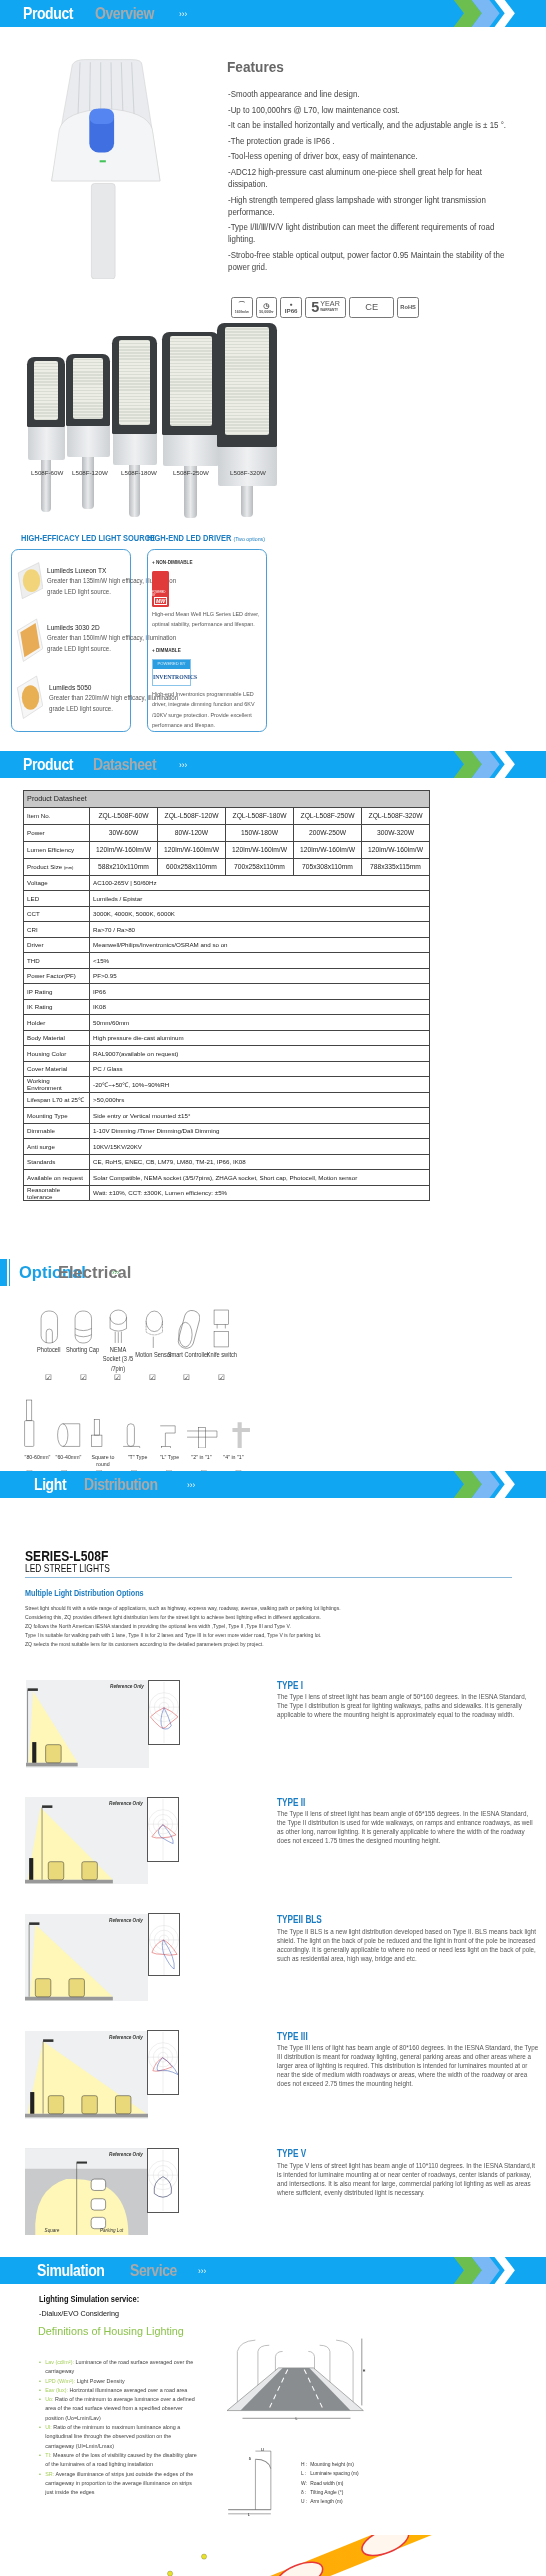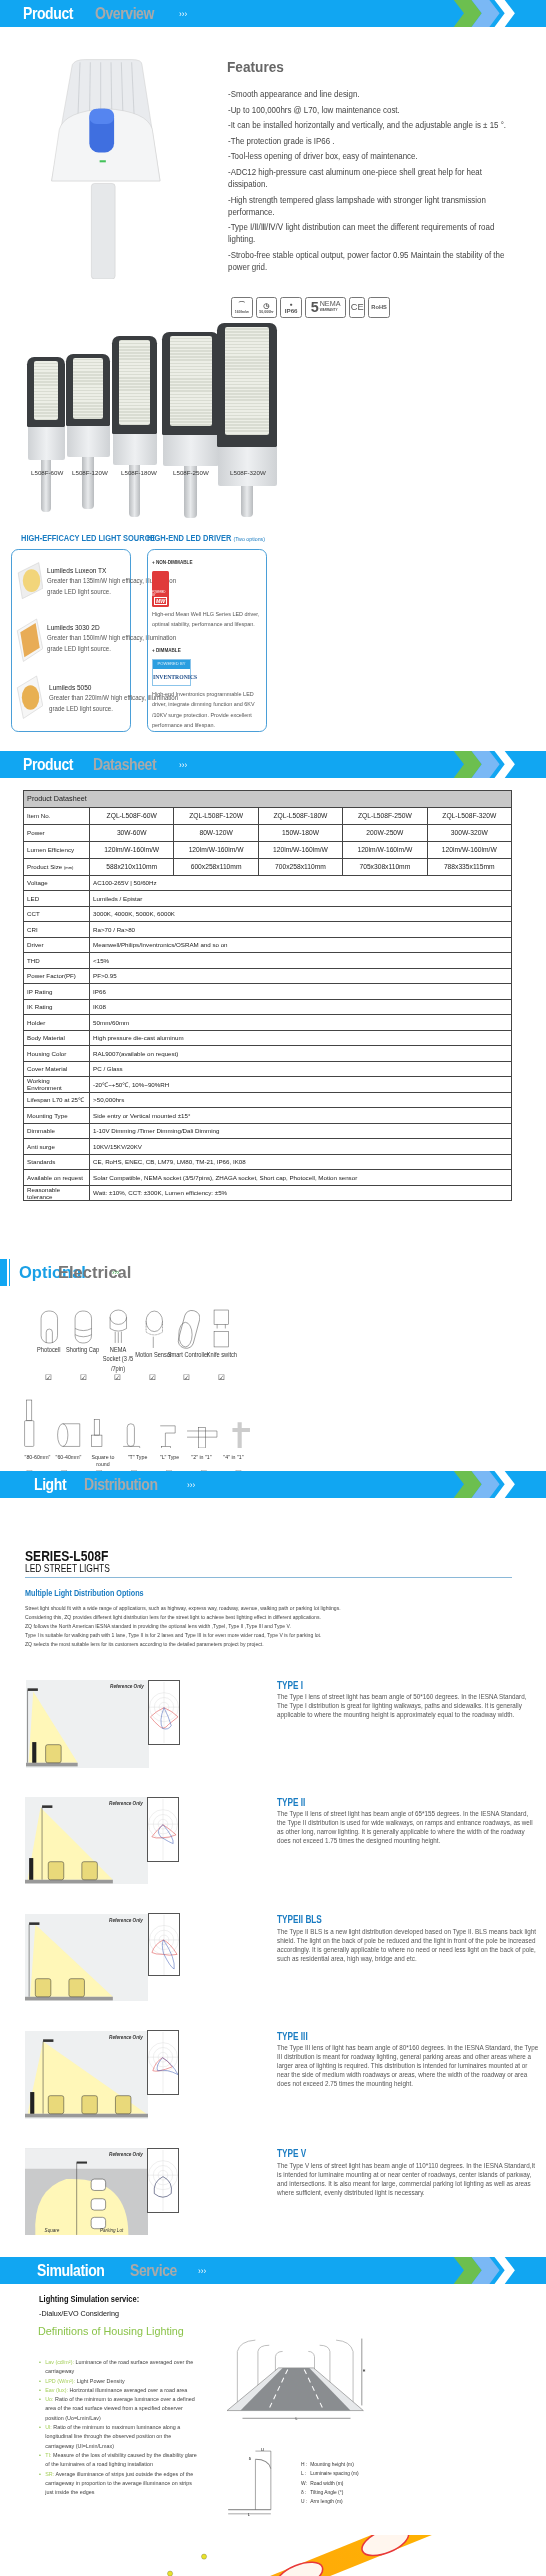--- a/index.html
+++ b/index.html
@@ -24,21 +24,21 @@
 .lamp-wrap{position:absolute;display:flex;flex-direction:column;align-items:center}
 .lamp-head{background:#3a3d40;border-radius:7.2px 7.2px 1.5px 1.5px;display:flex;justify-content:center;padding-top:4.1px}
 .lamp-panel{background:repeating-linear-gradient(0deg,#d9dcd2 0 1.5px,#eceee6 1.5px 3.1px);border-radius:2.1px}
 .lamp-body{background:linear-gradient(90deg,#cfd2d5,#eef0f2 50%,#cfd2d5);border-radius:0 0 2.1px 2.1px}
 .lamp-arm{background:linear-gradient(90deg,#b8bbbe,#e8eaec,#b8bbbe);border-radius:0 0 4.1px 4.1px}
 .lamp-label{font-size:6.2px;color:#333;margin-top:4.1px;position:absolute}
 .sec-title{position:absolute;font-size:8.8px;font-weight:bold;color:#1a7cc2;transform:scaleX(.85);transform-origin:left}
 .box{position:absolute;border:0.8px solid #4a9fd8;border-radius:7.2px}
 .led-name{font-size:7.7px;color:#222;transform:scaleX(.85);transform-origin:left}
 .led-desc{font-size:7.2px;color:#555;line-height:11.3px;transform:scaleX(.85);transform-origin:left;width:155px}
-table.ds{position:absolute;left:23px;top:790px;width:489px;border-collapse:collapse;font-size:6.2px;color:#222}
+table.ds{position:absolute;left:23px;top:790px;width:407px;border-collapse:collapse;font-size:6.2px;color:#222}
 table.ds td{border:0.8px solid #444;padding:0 3.1px;height:15.5px;vertical-align:middle}
 table.ds tr.sect td{background:#c8c8c8;font-size:7.2px;height:16.5px}
 table.ds td.lbl{width:66px;font-size:6.2px}
 table.ds td.c{text-align:center;font-size:6.7px}
 .acc{position:absolute;display:flex;flex-direction:column;align-items:center;width:62px}
 .acc .lbl{font-size:6.7px;color:#333;text-align:center;transform:scaleX(.85);line-height:9.3px}
 .dist-img{position:absolute;width:123px;background:#eef0f1}
 .polar{position:absolute;border:0.8px solid #555;background:#fff}
 .type-title{position:absolute;left:277px;font-size:10.3px;font-weight:bold;color:#1a7cc2;transform:scaleX(.8);transform-origin:left}
 .type-desc{position:absolute;left:277px;width:268px;font-size:7.7px;color:#555;line-height:9px;transform:scaleX(.82);transform-origin:left;width:319px}
@@ -99,25 +99,25 @@
     <span style="font-size:7.2px">◷</span>
       <span style="font-size:3.6px">50,000hr</span>
   </div>
   <div class="cert" style="width:21.6px">
     <span style="font-size:5.2px">●</span>
       <span style="font-size:6.2px">IP66</span>
   </div>
   <div class="cert" style="width:41px;flex-direction:row;gap:1px">
     <span style="font-size:14.4px">5</span>
     <span style="display:flex;flex-direction:column;line-height:6.7px">
-        <span style="font-size:7.2px;font-weight:normal">NEMA</span>
+        <span style="font-size:7.2px;font-weight:normal">YEAR</span>
         <span style="font-size:3.1px">WARRANTY</span>
       </span>
   </div>
-  <div class="cert" style="width:16px;font-size:9.3px;font-weight:normal">CE</div>
+  <div class="cert" style="width:45px;font-size:9.3px;font-weight:normal">CE</div>
   <div class="cert" style="width:21.6px;font-size:5.7px">RoHS</div>
 </div>
 
 <div class="lamp-wrap" style="left:27px;top:357px">
   <div class="lamp-head" style="width:38px;height:70px">
       <div class="lamp-panel" style="width:24px;height:59px"></div>
     </div>
   <div class="lamp-body" style="width:37px;height:33px"></div>
   <div class="lamp-arm" style="width:10.3px;height:52px"></div>
 </div>

